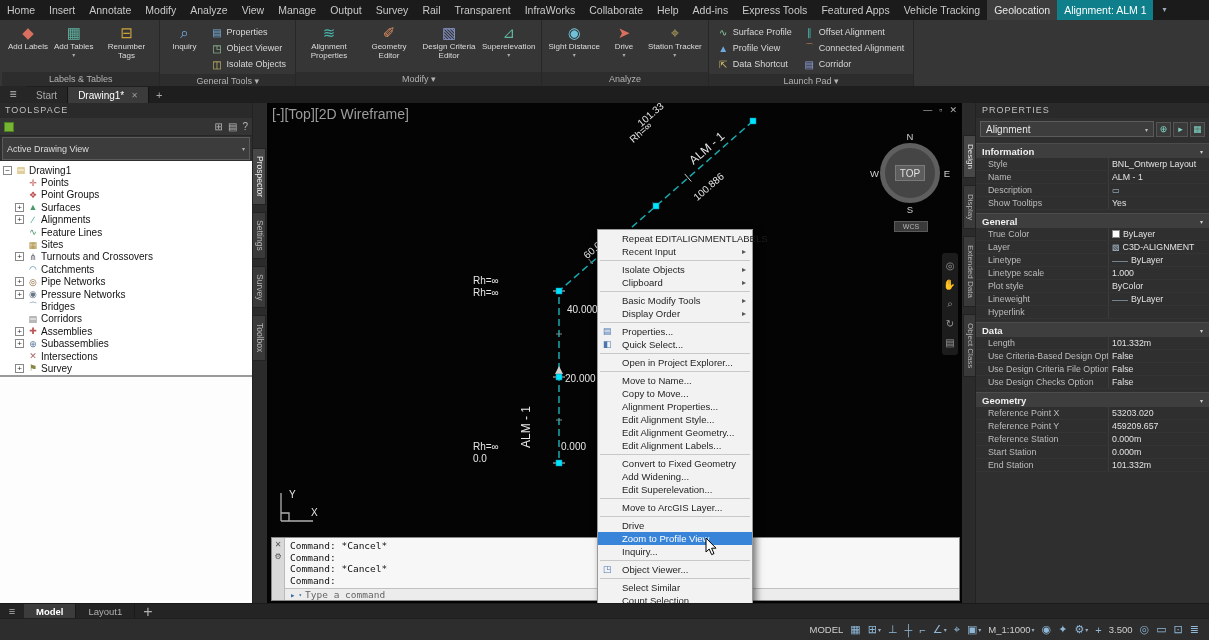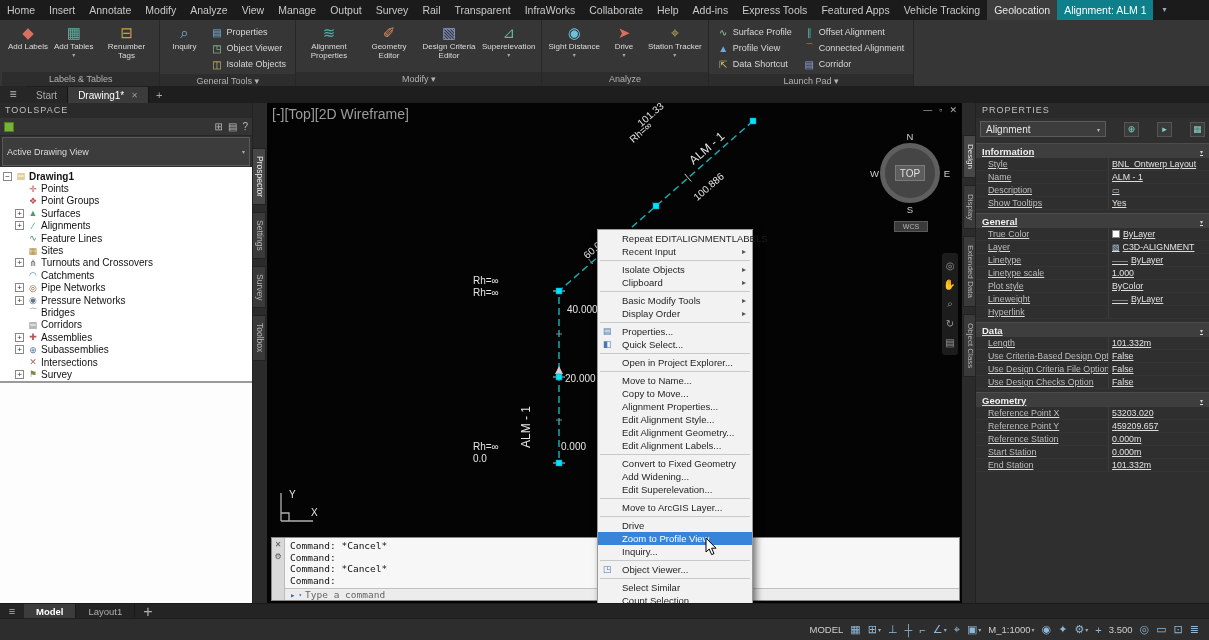--- a/index.html
+++ b/index.html
@@ -38,29 +38,29 @@
 
 .main{position:absolute;top:103px;left:0;width:1209px;height:500px;display:flex;}
 
 
 .toolspace{width:267px;display:flex;background:#2b2b2b;}
 .ts-panel{width:253px;display:flex;flex-direction:column;background:#2f2f2f;border-right:1px solid #222;}
 .ts-title{height:15px;font-size:9px;letter-spacing:1px;color:#c0c0c0;padding:2px 5px;background:#2a2a2a;}
 .ts-toolbar{height:18px;display:flex;align-items:center;padding:0 4px;background:#343434;border-bottom:1px solid #262626;}
 .ts-green{width:10px;height:10px;background:#77b433;border:1px solid #4e7e1e;}
 .ts-tb-right{margin-left:auto;display:flex;gap:5px;color:#b8b8b8;font-size:10px;}
-.ts-combo{height:29px;margin:1px 2px;background:#3c3c3c;border:1px solid #5a5a5a;font-size:9px;color:#ddd;display:flex;align-items:center;padding:0 4px;}
+.ts-combo{height:23px;margin:1px 2px;background:#3c3c3c;border:1px solid #5a5a5a;font-size:9px;color:#ddd;display:flex;align-items:center;padding:0 4px;}
 .ts-combo .caret{margin-left:auto;font-size:6px;color:#aaa;}
 .ts-tree{height:214px;background:#fff;color:#111;font-size:10px;overflow:hidden;padding:3px 0 0 3px;}
 .tr-row{display:flex;align-items:center;height:12.4px;white-space:nowrap;}
 .tr-child{margin-left:12px;}
 .tr-exp{width:9px;height:9px;border:1px solid #888;background:#fff;font-size:8px;line-height:7px;text-align:center;color:#333;margin-right:3px;flex:none;}
 .tr-exp.spacer{visibility:hidden;}
 .tr-ic{width:12px;font-size:9px;text-align:center;margin-right:2px;flex:none;}
-.root-lb{font-weight:bold;}
+.root-lb{font-weight:normal;}
 .ts-bottom{flex:1;background:#fdfdfd;border-top:2px solid #9a9a9a;}
 .ts-strip{width:14px;display:flex;flex-direction:column;padding-top:45px;gap:7px;background:#2b2b2b;align-items:flex-start;}
 .ts-vtab{writing-mode:vertical-rl;font-size:8.5px;color:#b5b5b5;background:#3a3a3a;border:1px solid #222;border-left:none;padding:7px 0;width:13px;text-align:center;}
 .ts-vtab.active{background:#474747;color:#e8e8e8;}
 
 
 .viewport{flex:1;position:relative;background:#040404;overflow:hidden;}
 .vp-title{position:absolute;left:5px;top:3px;font-size:14px;color:#9c9c9c;z-index:5;}
 .vp-ctrl{position:absolute;right:5px;top:2px;font-size:9px;color:#b0b0b0;display:flex;gap:7px;z-index:5;}
 .vp-svg{position:absolute;left:0;top:0;}
@@ -90,25 +90,25 @@
 .cm-sep{border-top:1px solid #c8c8c8;margin:2px 2px;}
 .cursor{position:absolute;left:438px;top:434px;z-index:30;}
 
 
 .props{width:247px;display:flex;background:#2b2b2b;}
 .pr-strip{width:13px;display:flex;flex-direction:column;padding-top:32px;gap:7px;align-items:flex-end;}
 .pr-vtab{writing-mode:vertical-rl;font-size:8px;color:#b5b5b5;background:#3a3a3a;border:1px solid #222;border-right:none;padding:8px 0;width:12px;text-align:center;}
 .pr-vtab.active{background:#474747;color:#e8e8e8;}
 .pr-panel{flex:1;display:flex;flex-direction:column;background:#2f2f2f;border-left:1px solid #222;}
 .pr-title{height:15px;font-size:9px;letter-spacing:1px;color:#c0c0c0;padding:2px 6px;background:#2a2a2a;}
-.pr-selector{display:flex;align-items:center;gap:18px;padding:3px 4px;}
+.pr-selector{display:flex;align-items:center;gap:2px;padding:3px 4px;}
 .pr-combo{flex:1;height:16px;background:#3d3d3d;border:1px solid #5c5c5c;display:flex;align-items:center;font-size:10px;color:#e8e8e8;padding:0 5px;}
 .pr-combo .caret{margin-left:auto;font-size:6px;color:#bbb;}
 .pr-selbtn{width:15px;height:15px;background:#3a3a3a;border:1px solid #555;color:#7fd4c4;font-size:9px;text-align:center;line-height:13px;}
-.pr-body{flex:1;overflow:hidden;text-decoration:underline;}
+.pr-body{flex:1;overflow:hidden;}
 .pr-sec{height:15px;background:#3e3e3e;border-top:1px solid #4c4c4c;display:flex;align-items:center;padding:0 6px;color:#f0f0f0;font-weight:bold;font-size:9.5px;margin-top:3px;}
 .pr-sec .caret{margin-left:auto;font-size:6px;color:#ccc;font-weight:normal;}
 .pr-row{display:flex;height:13px;align-items:stretch;border-bottom:1px solid #343434;}
 .pr-l{width:132px;padding-left:12px;color:#bdbdbd;white-space:nowrap;overflow:hidden;font-size:8.8px;line-height:12px;}
 .pr-v{flex:1;color:#e2e2e2;white-space:nowrap;overflow:hidden;font-size:8.8px;display:flex;align-items:center;gap:3px;padding-left:3px;border-left:1px solid #3c3c3c;}
 .swatch{width:8px;height:8px;background:#fff;border:1px solid #888;display:inline-block;flex:none;}
 .pr-pre{color:#b5cde0;font-size:8px;}
 
 
 .tabrow{position:absolute;top:603px;left:0;right:0;height:15px;background:#242424;display:flex;align-items:stretch;border-top:1px solid #1a1a1a;}

